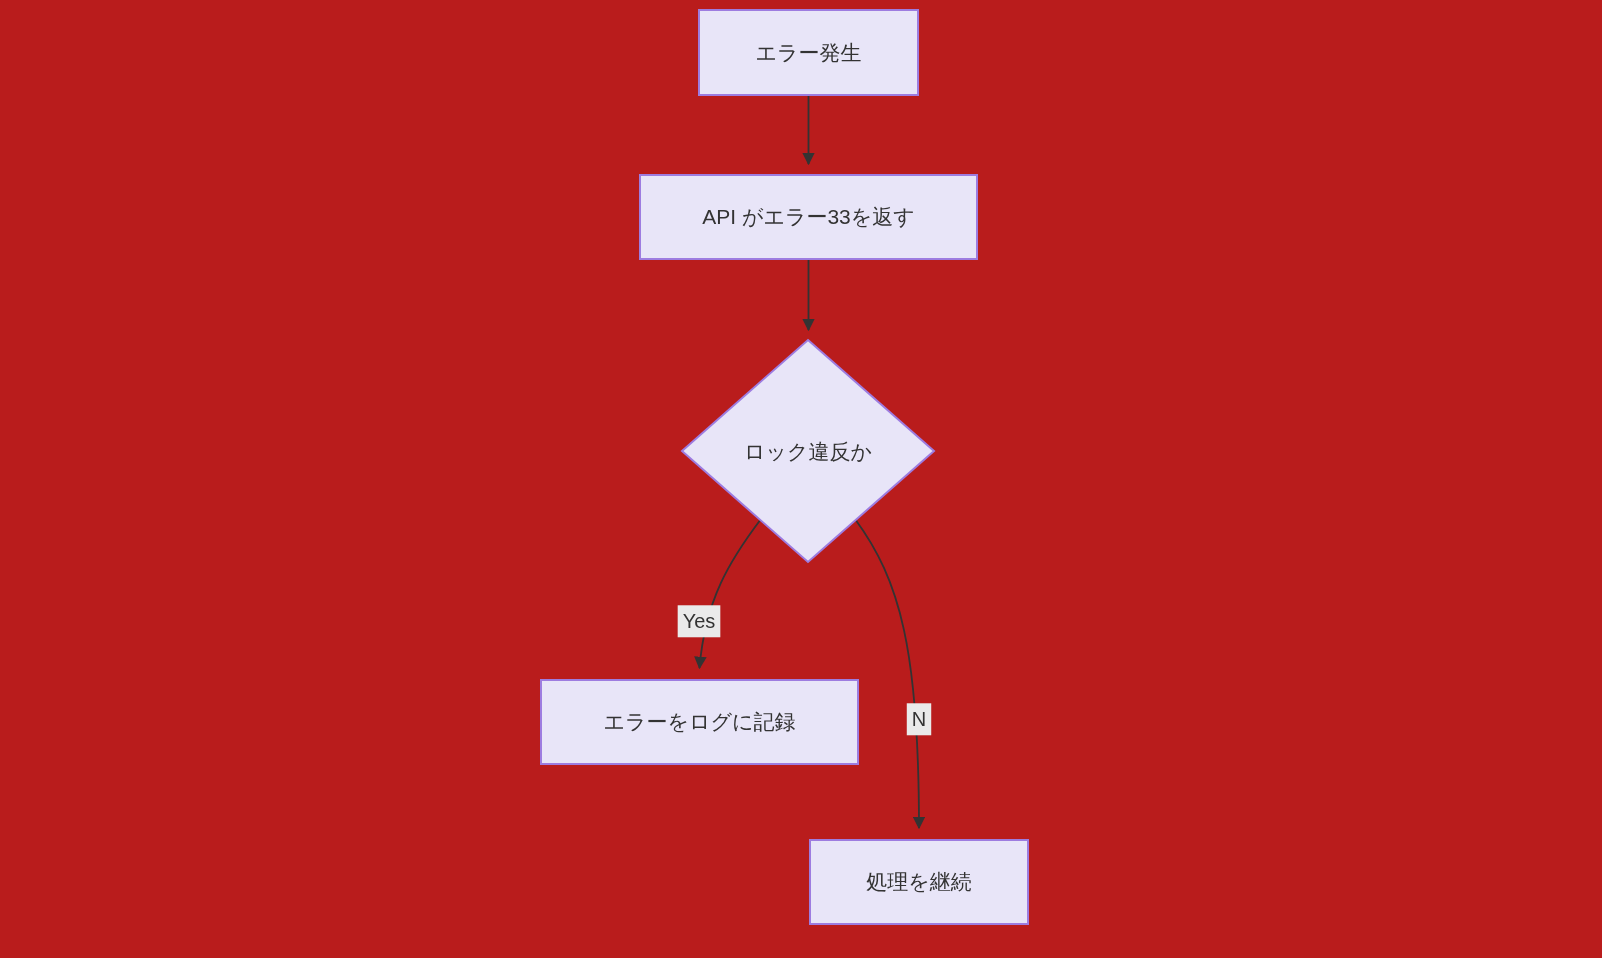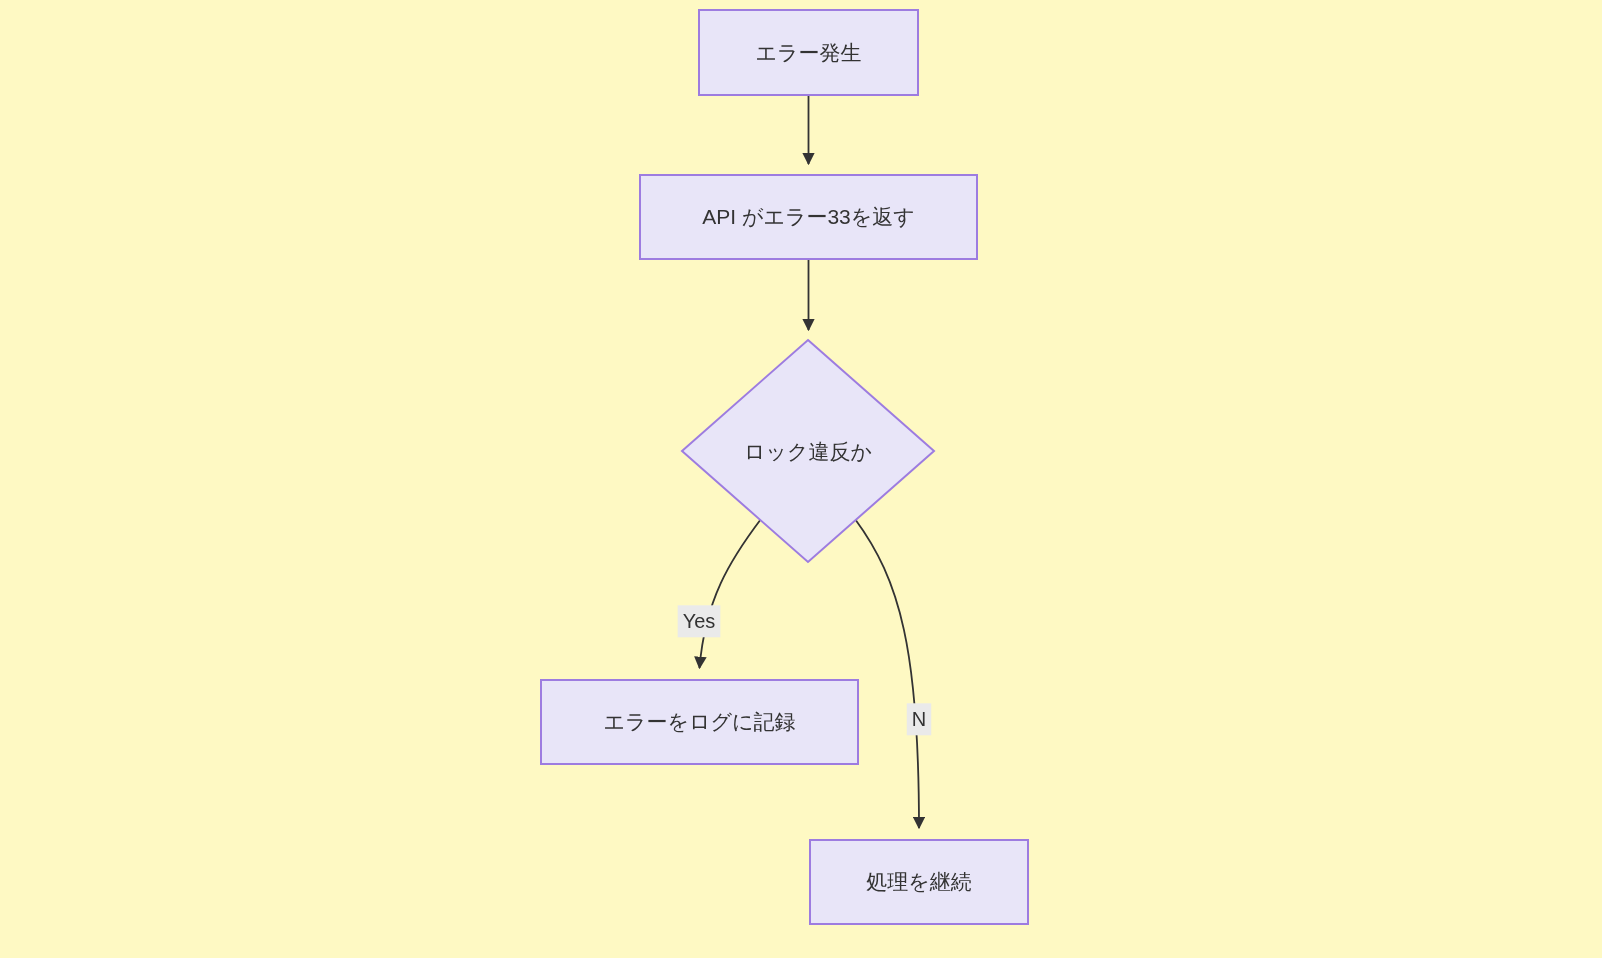--- a/index.html
+++ b/index.html
@@ -10,21 +10,21 @@
   body {
     width: 1602px;
     height: 958px;
     overflow: hidden;
     font-family: "Liberation Sans", "DejaVu Sans", sans-serif;
   }
   #diagram-root {
     position: relative;
     width: 1602px;
     height: 958px;
-    background: #fef9c3;
+    background: #b91c1c;
   }
   svg.flowchart {
     display: block;
     width: 1602px;
     height: 958px;
   }
   .node-shape {
     fill: #e8e5f8;
     stroke: #9d7ce0;
     stroke-width: 2;

